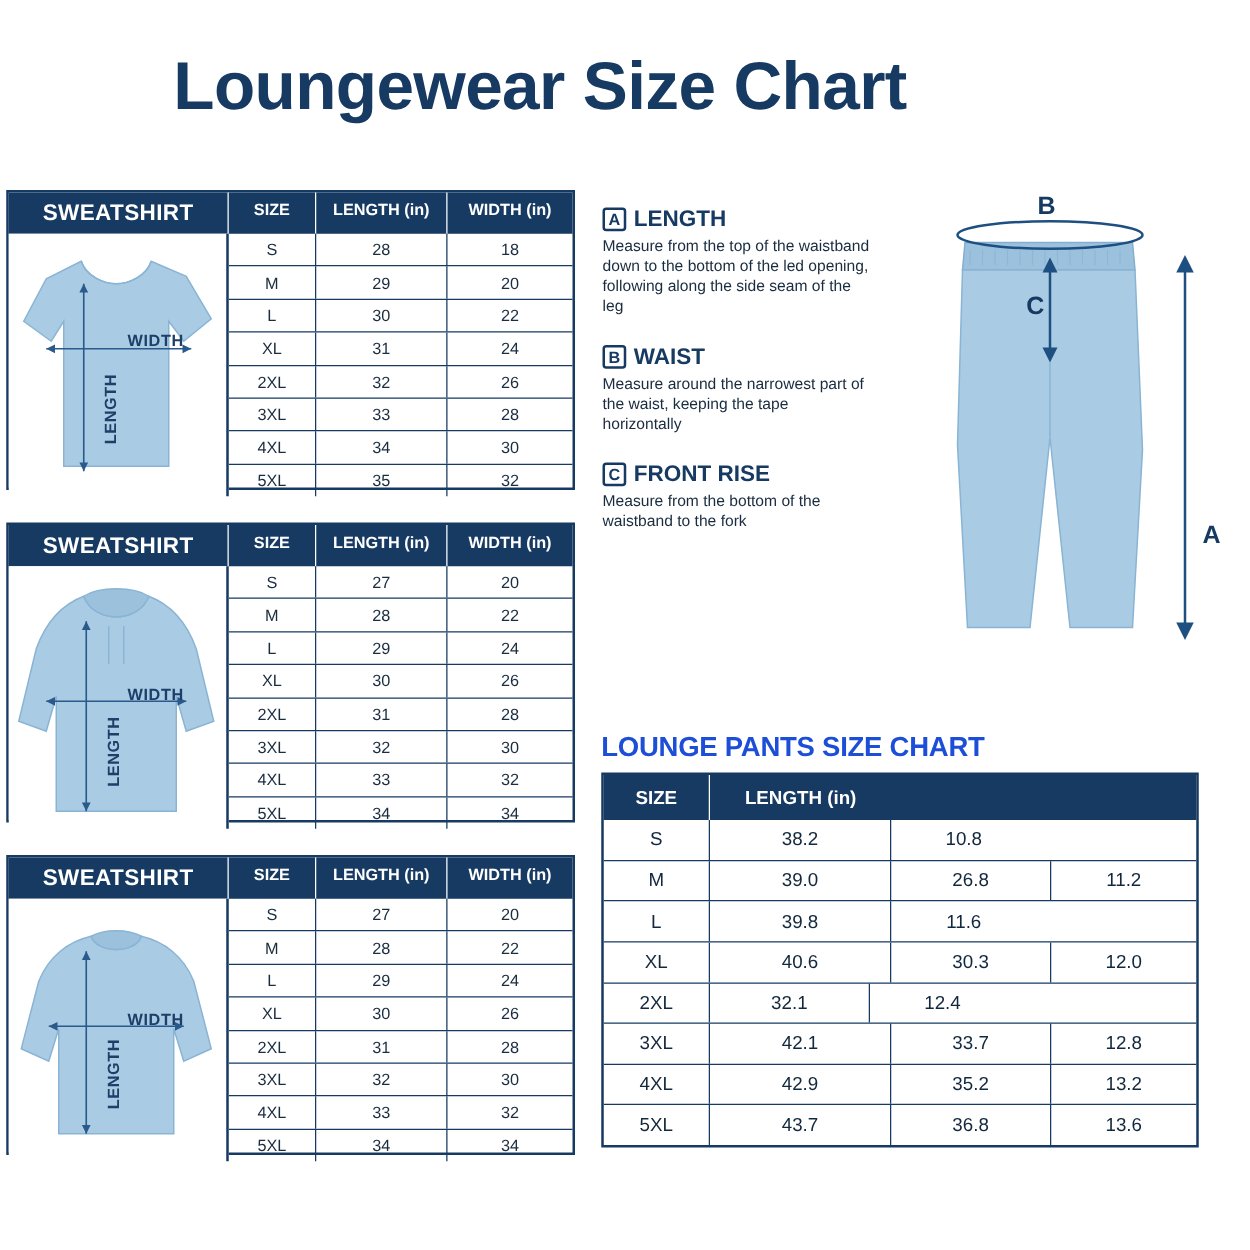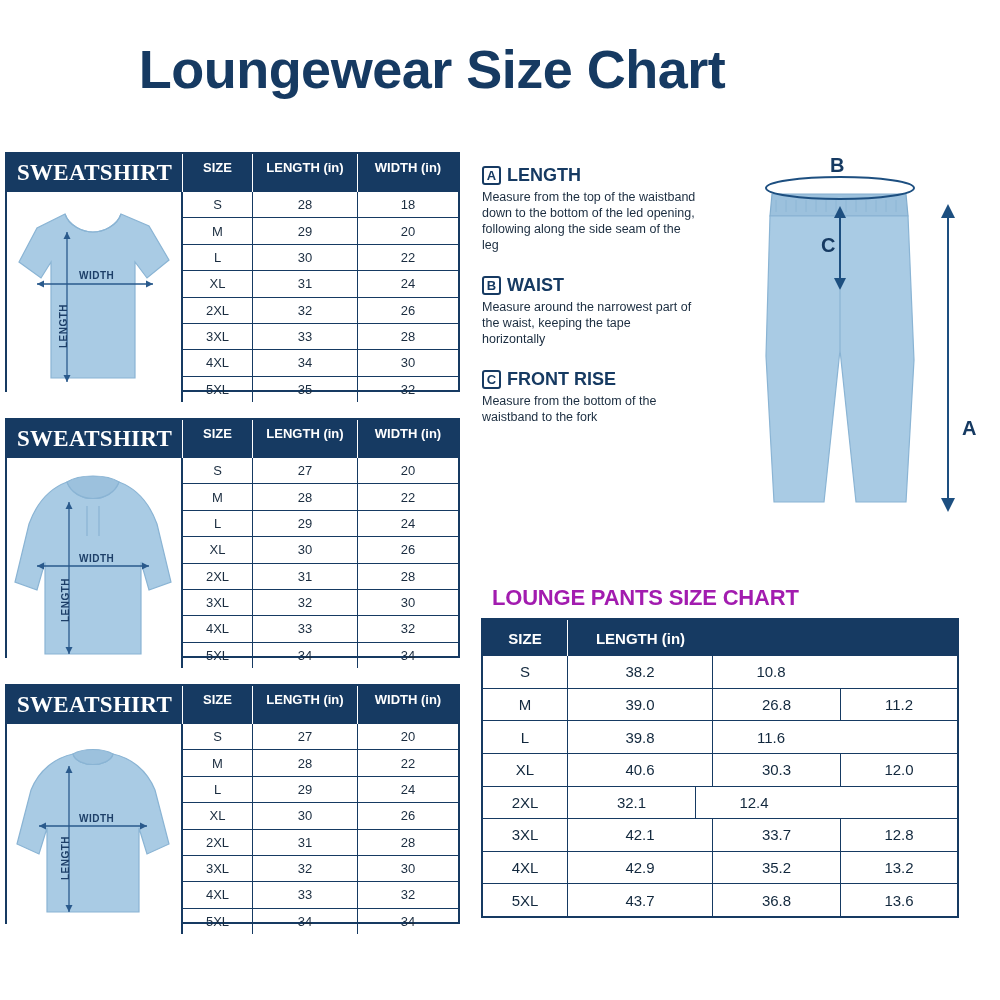--- a/index.html
+++ b/index.html
@@ -52,23 +52,22 @@
     text-align: center;
     font-size: 13px;
     font-weight: bold;
     padding: 6px 2px;
     border-right: 1px solid #ffffff;
     white-space: nowrap;
     overflow: hidden;
   }
   .tbl-header-row .hc:last-child { border-right: none; }
   .tbl-header-row .hc.title-cell {
-    font-size: 23px;
+    font-size: 18px;
     letter-spacing: 0.3px;
-    font-family: Liberation Serif, serif;
   }
 
   .tbl-body {
     display: flex;
     flex: 1 1 auto;
   }
   .garment-cell {
     box-sizing: border-box;
     border-right: 2px solid #163a62;
     position: relative;
@@ -99,24 +98,25 @@
 
   
   .c-size  { width: 70px; }
   .c-len   { width: 105px; }
   .c-wid   { width: 100px; }
 
   
   .garment-svg { display: block; }
   .meas-label {
     position: absolute;
-    font-size: 10px;
+    font-size: 13px;
     font-weight: bold;
     color: #1d3f68;
     letter-spacing: 0.5px;
+    margin-left: 23px;
   }
   .meas-label.vert {
     writing-mode: vertical-rl;
     transform: rotate(180deg);
   }
 
   
   .instructions {
     position: absolute;
     left: 482px;
@@ -170,23 +170,22 @@
     color: #163a62;
   }
 
   
   .lp-title {
     position: absolute;
     left: 481px;
     top: 585px;
     font-size: 22px;
     font-weight: bold;
-    color: #a21caf;
+    color: #1d4ed8;
     letter-spacing: -0.2px;
-    margin-left: 11px;
   }
   .lp-block {
     position: absolute;
     left: 481px;
     top: 618px;
     width: 478px;
     height: 300px;
     border: 2px solid #163a62;
     box-sizing: border-box;
     display: flex;

